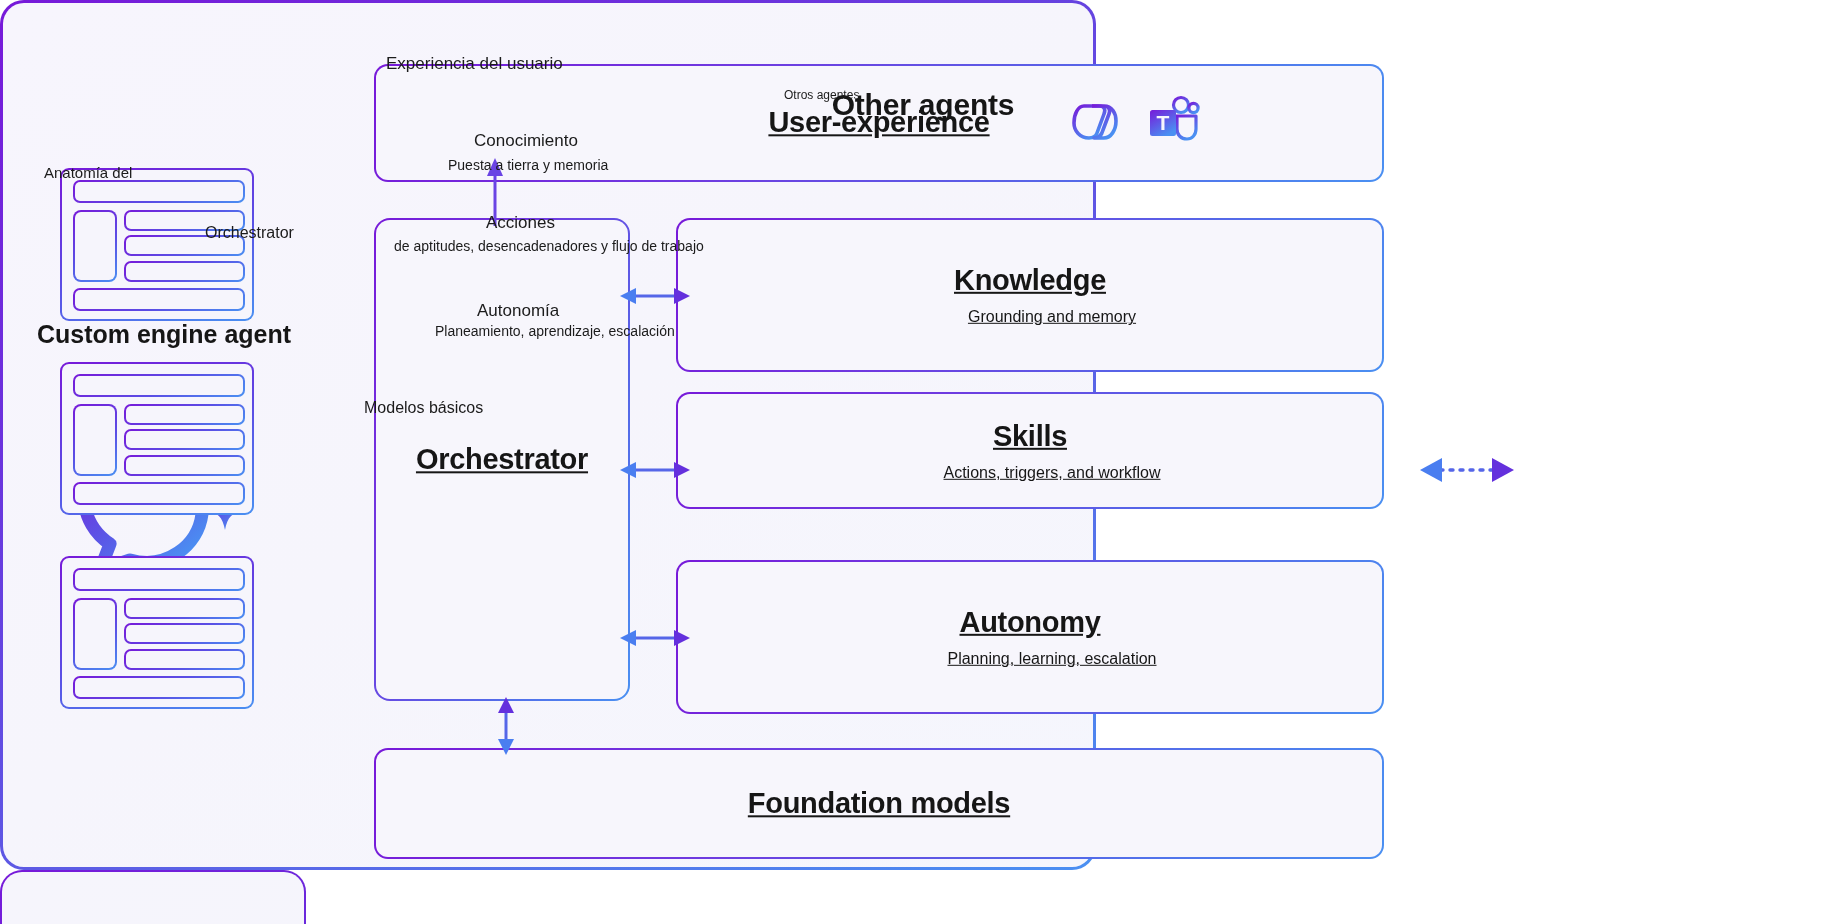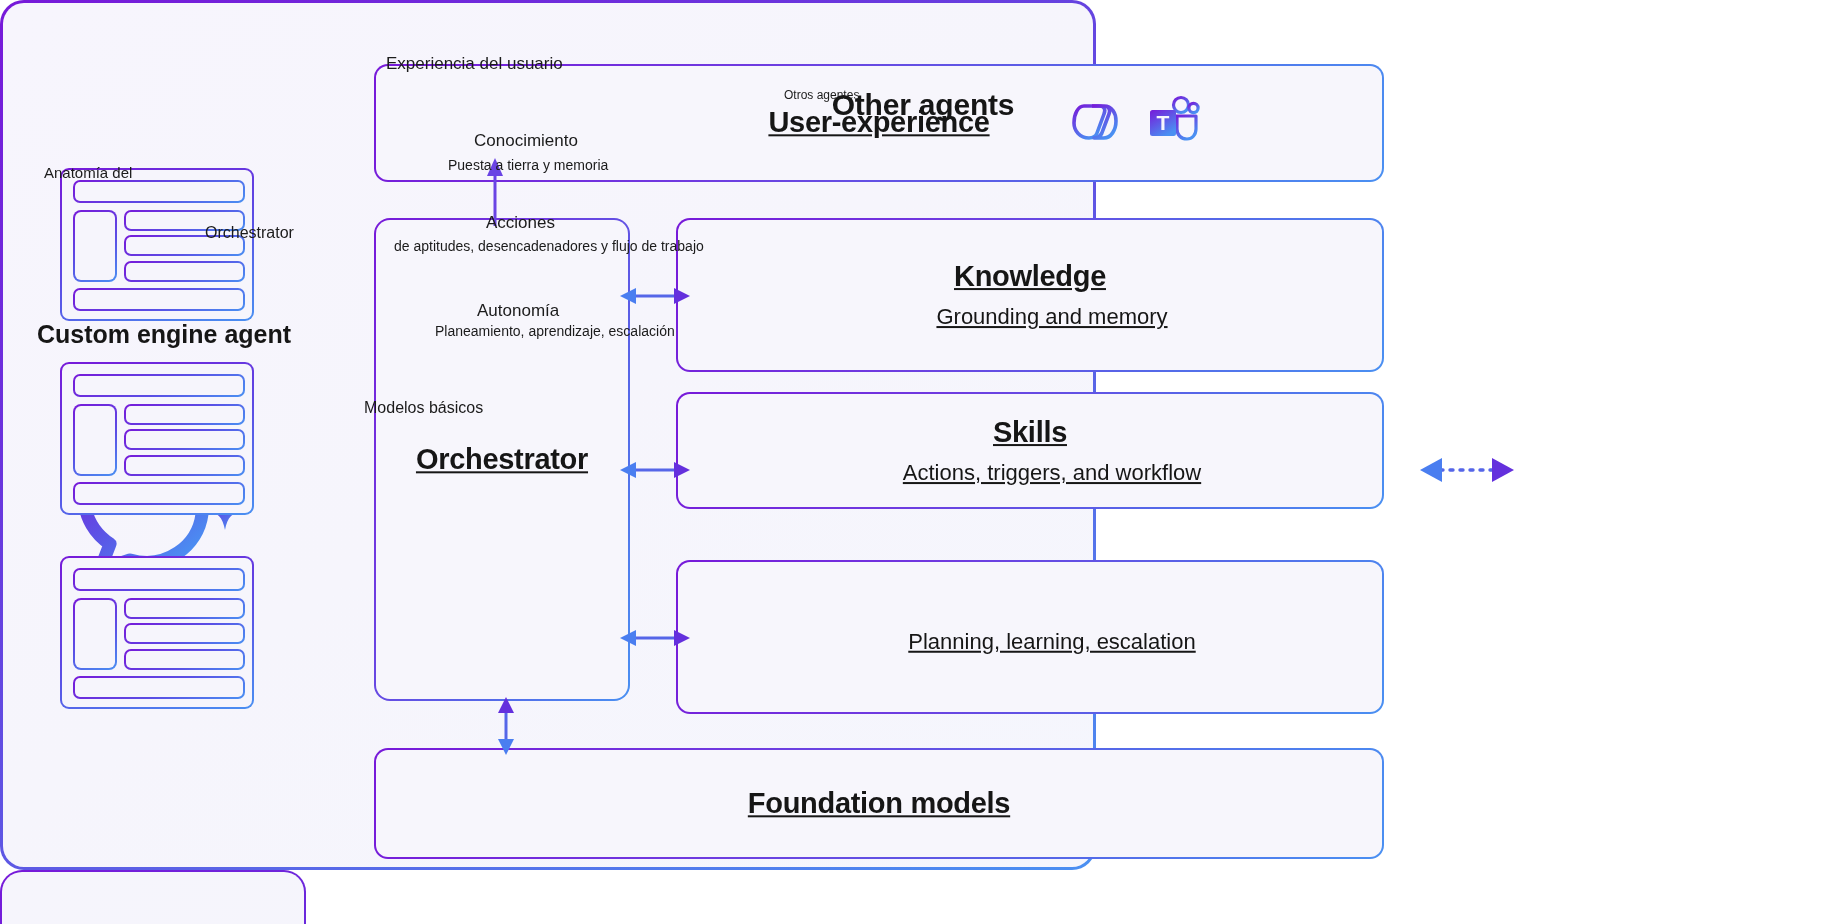--- a/index.html
+++ b/index.html
@@ -111,21 +111,21 @@
     text-align: center;
     text-decoration: underline;
   }
   .box-title {
     font-size: 29px;
     font-weight: bold;
     letter-spacing: -0.3px;
     line-height: 1.22;
   }
   .box-sub {
-    font-size: 22px;
+    font-size: 16px;
     font-weight: normal;
     margin-top: 9px;
     line-height: 1.25;
     margin-left: 44px;
   }
   #ux-box .box-title { font-size: 29px; }
   #orchestrator-box .box-title { font-size: 29px; }
   #foundation-box .box-title { font-size: 29px; }
 
   
@@ -238,20 +238,21 @@
 
 <div id="skills-box" class="gbox">
   <div class="box-inner">
     <div class="box-title">Skills</div>
     <div class="box-sub">Actions, triggers, and workflow</div>
   </div>
 </div>
 
 <div id="autonomy-box" class="gbox">
   <div class="box-inner">
+    <div class="box-title">Autonomy</div>
     <div class="box-sub">Planning, learning, escalation</div>
   </div>
 </div>
 
 <div id="foundation-box" class="gbox">
   <div class="box-inner">
     <div class="box-title">Foundation models</div>
   </div>
 </div>
 

